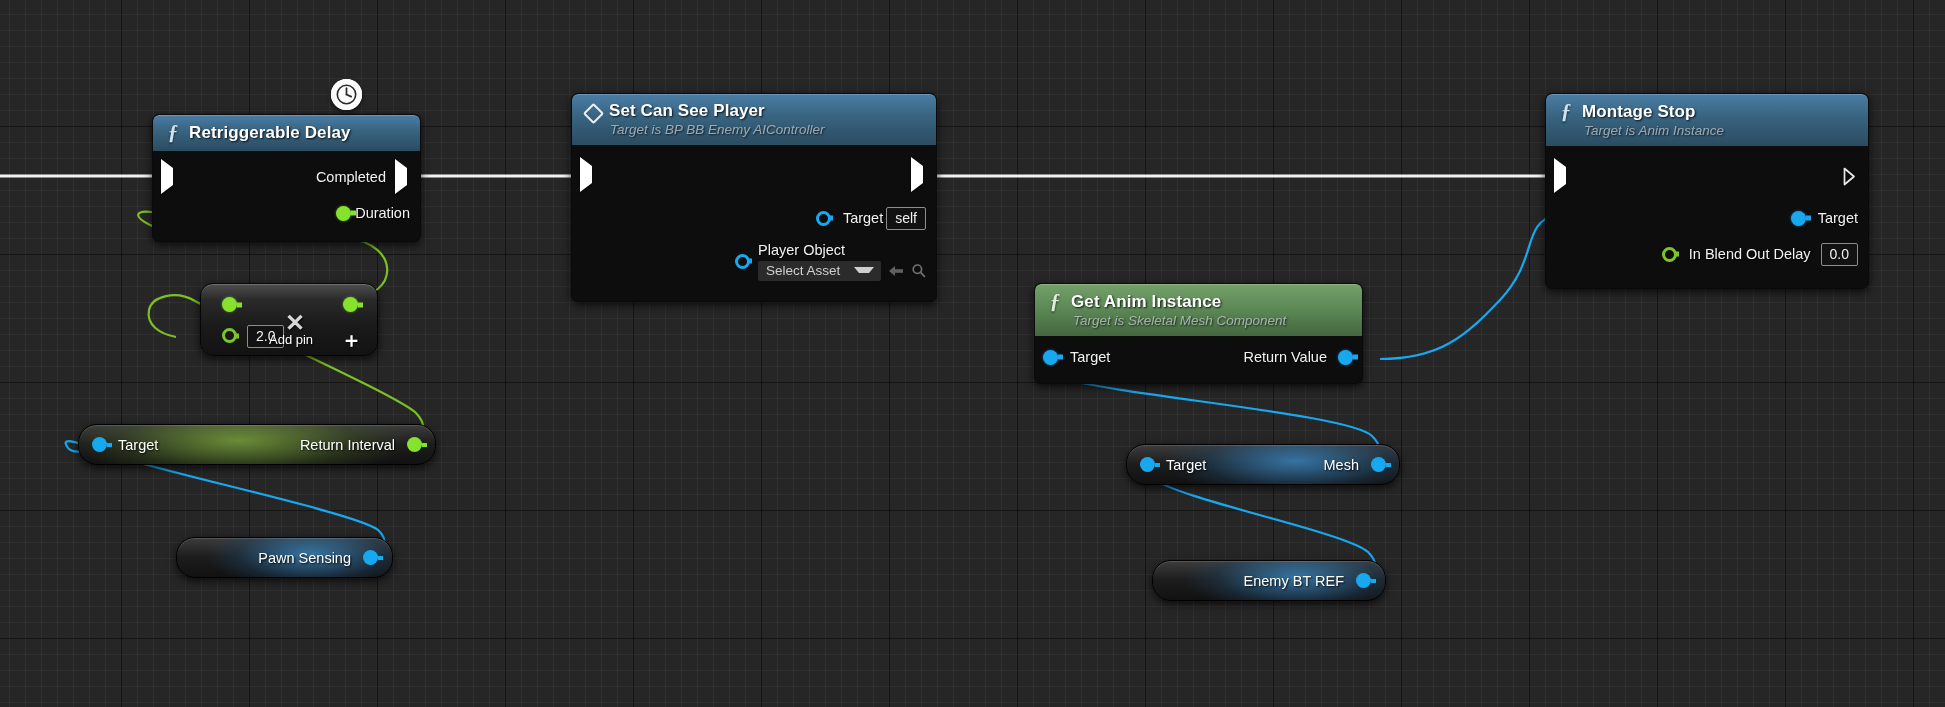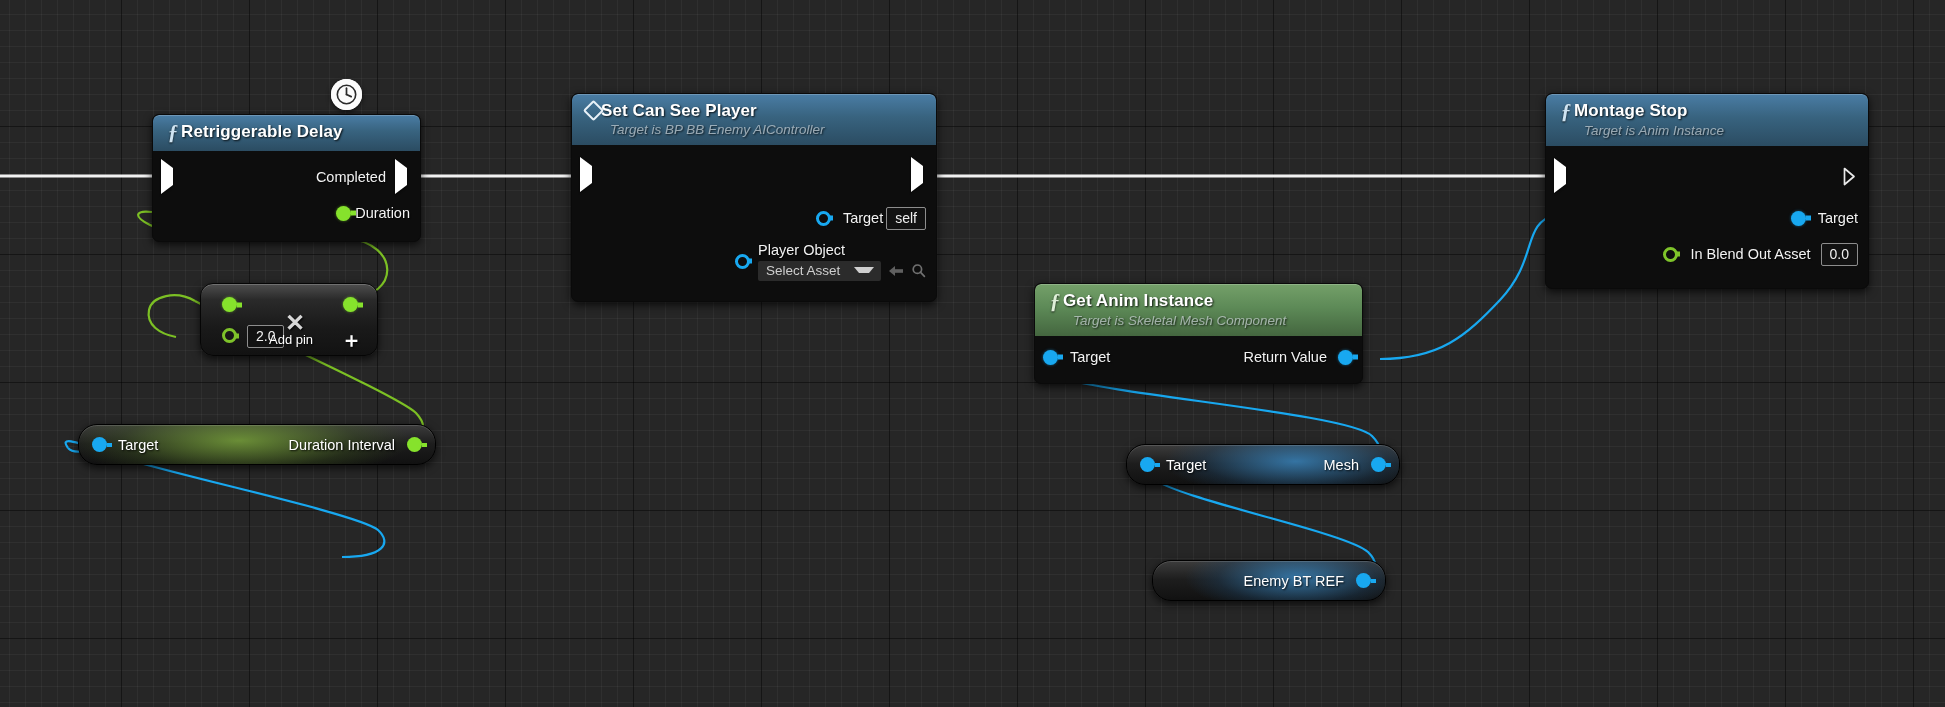--- a/index.html
+++ b/index.html
@@ -60,22 +60,22 @@
     box-shadow: inset 0 1px 0 rgba(255,255,255,0.20);
   }
   .hdr-blue {
     background: linear-gradient(to bottom, #4a7da5 0%, #38637f 45%, #2b4c62 100%);
   }
   .hdr-green {
     background: linear-gradient(to bottom, #74a069 0%, #5d8a57 45%, #44663f 100%);
   }
   .node-title-row {
     display: flex;
-    align-items: flex-start;
-    gap: 0;
+    align-items: flex-end;
+    gap: 8px;
   }
   .node-title {
     font-size: 17px;
     font-weight: bold;
     letter-spacing: 0.1px;
     text-shadow: 1px 1px 2px rgba(0,0,0,0.85);
     white-space: nowrap;
   }
   .node-subtitle {
     font-size: 13.5px;
@@ -412,24 +412,28 @@
     <span class="value-box" style="position:absolute; left:46px; top:41px;">2.0</span>
     <span class="mul-symbol" style="left:84px; top:27px;">✕</span>
     <span class="addpin-label" style="left:68px; top:48px;">Add pin</span>
     <span class="addpin-plus" style="left:140px; top:45px;">＋</span>
   </div>
 
   <div class="node-pill pill-green" id="node-sensing-interval" style="left:78px; top:424px; width:330px; height:39px; padding:0 13px;">
     <span class="pill-pin blue nub"></span>
     <span class="pill-label" style="margin-left:11px;">Target</span>
     <span style="flex:1"></span>
-    <span class="pill-label">Duration Interval</span>
+    <span class="pill-label">Return Interval</span>
     <span class="pill-pin green nub" style="margin-left:12px;"></span>
   </div>
 
+  <div class="node-pill pill-blue" id="node-pawn-sensing" style="left:176px; top:537px; width:187px; height:39px; padding:0 14px; justify-content:flex-end;">
+    <span class="pill-label">Pawn Sensing</span>
+    <span class="pill-pin blue nub" style="margin-left:12px;"></span>
+  </div>
 
   <div class="node node-big" id="node-set-can-see-player" style="left:571px; top:93px; width:364px;">
     <div class="node-header hdr-blue">
       <div class="node-title-row">
         <span class="diamond-icon"></span>
         <span class="node-title">Set Can See Player</span>
       </div>
       <div class="node-subtitle">Target is BP BB Enemy AIController</div>
     </div>
     <div class="node-body" style="padding-bottom:16px;">
@@ -519,19 +523,19 @@
             <path d="M1.5,1.5 L11,9.5 L1.5,17.5 Z" fill="none" stroke="#e9e9e9" stroke-width="1.7" stroke-linejoin="round"></path>
           </svg>
         </span>
       </div>
       <div class="pin-row" style="height:36px;">
         <span class="data-pin filled-blue nub"></span>
         <span class="pin-label" style="margin-left:12px;">Target</span>
       </div>
       <div class="pin-row" style="height:36px;">
         <span class="data-pin ring-green nub"></span>
-        <span class="pin-label" style="margin-left:12px;">In Blend Out Asset</span>
+        <span class="pin-label" style="margin-left:12px;">In Blend Out Delay</span>
         <span class="value-box" style="margin-left:10px;">0.0</span>
       </div>
     </div>
   </div>
 
 </div>
 
 </body></html>

